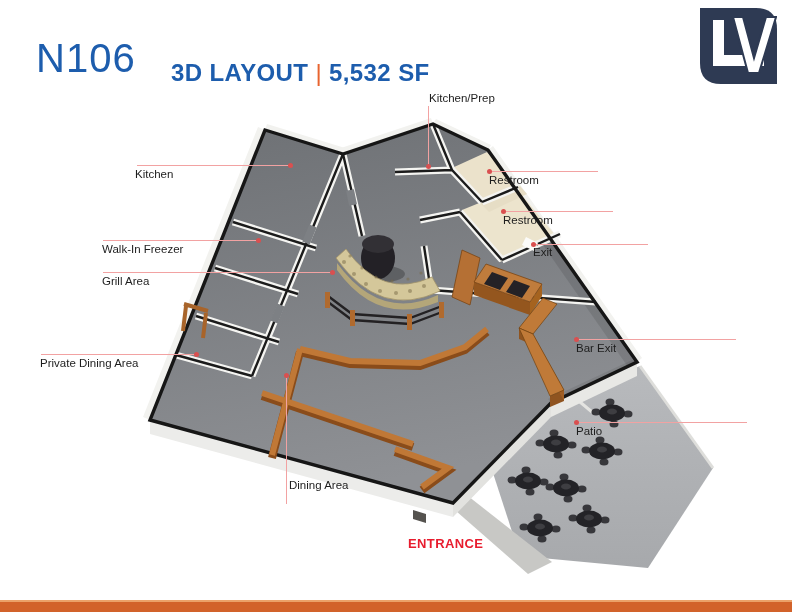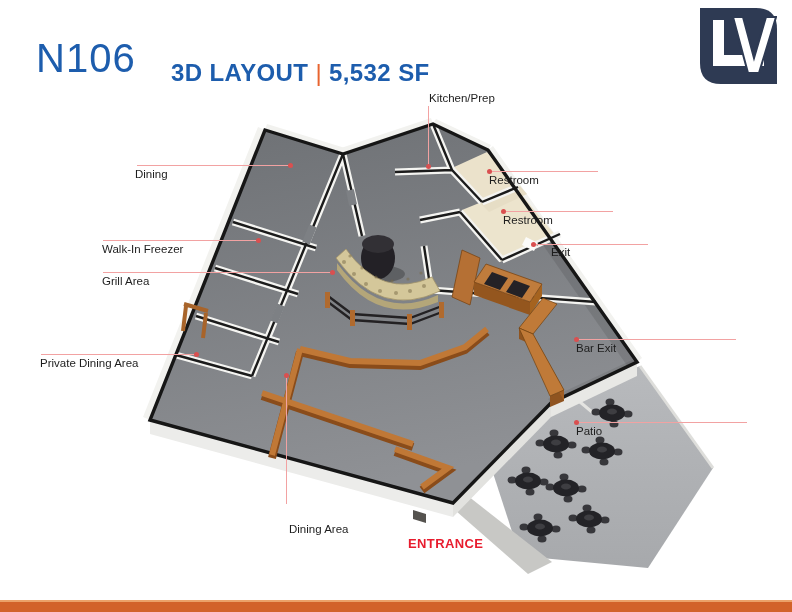--- a/index.html
+++ b/index.html
@@ -39,33 +39,33 @@
   #l-pdining-dot{left:194px;top:352px}
   #l-pdining-txt{left:40px;top:357px}
   #l-restroom1-line{left:489px;top:171px;width:109px}
   #l-restroom1-dot{left:487px;top:169px}
   #l-restroom1-txt{left:489px;top:174px;width:109px}
   #l-restroom2-line{left:503px;top:211px;width:110px}
   #l-restroom2-dot{left:501px;top:209px}
   #l-restroom2-txt{left:503px;top:214px;width:110px}
   #l-exit-line{left:533px;top:244px;width:115px}
   #l-exit-dot{left:531px;top:242px}
-  #l-exit-txt{left:551px;top:246px;width:115px}
+  #l-exit-txt{left:533px;top:246px;width:115px}
   #l-bar-line{left:576px;top:339px;width:160px}
   #l-bar-dot{left:574px;top:337px}
   #l-bar-txt{left:576px;top:342px;width:160px}
   #l-patio-line{left:576px;top:422px;width:171px}
   #l-patio-dot{left:574px;top:420px}
   #l-patio-txt{left:576px;top:425px;width:171px}
   #l-kprep-txt{left:429px;top:92px}
   #l-kprep-line{left:428px;top:106px;height:61px}
   #l-kprep-dot{left:426px;top:164px}
   #l-dining-line{left:286px;top:376px;height:128px}
   #l-dining-dot{left:284px;top:373px}
-  #l-dining-txt{left:289px;top:523px}
+  #l-dining-txt{left:289px;top:479px}
   #l-entrance-txt{left:408px;top:536px}
 </style>
 </head>
 <body>
 
 <div class="page">
 
   <svg class="plan-svg" viewBox="0 0 792 612" aria-hidden="true">
     <defs>
       <linearGradient id="floorG" x1="0" y1="0" x2="0.25" y2="1">
@@ -204,21 +204,21 @@
 
   <svg class="logo" viewBox="0 0 77 76">
     <title>LV</title>
     <path d="M0,0 H56 Q77,0 77,21 V76 H21 Q0,76 0,55 Z" fill="#2e3a53"></path>
     <path d="M13,12 h11 v35 h40 v11 h-51 Z" fill="#ffffff"></path>
     <path d="M33,9 L43,9 L54,50 L66,9 L76,9 L59,65 L48,65 Z" fill="#ffffff" stroke="#2e3a53" stroke-width="2"></path>
   </svg>
 
   <span class="ln-h" id="l-kitchen-line"></span>
   <span class="dt" id="l-kitchen-dot"></span>
-  <span class="txt" id="l-kitchen-txt">Dining</span>
+  <span class="txt" id="l-kitchen-txt">Kitchen</span>
 
   <span class="ln-h" id="l-freezer-line"></span>
   <span class="dt" id="l-freezer-dot"></span>
   <span class="txt" id="l-freezer-txt">Walk-In Freezer</span>
 
   <span class="ln-h" id="l-grill-line"></span>
   <span class="dt" id="l-grill-dot"></span>
   <span class="txt" id="l-grill-txt">Grill Area</span>
 
   <span class="ln-h" id="l-pdining-line"></span>

